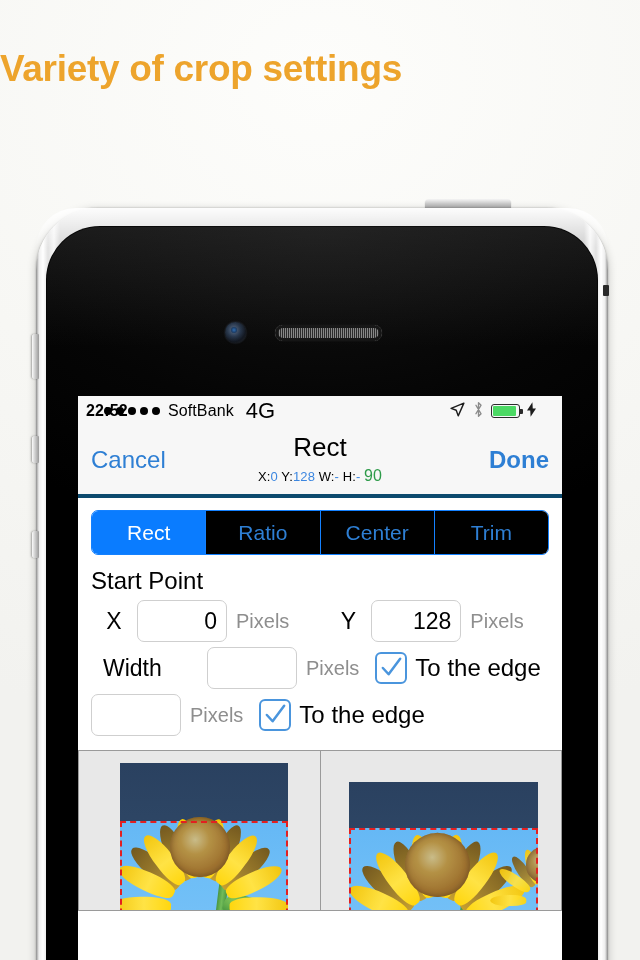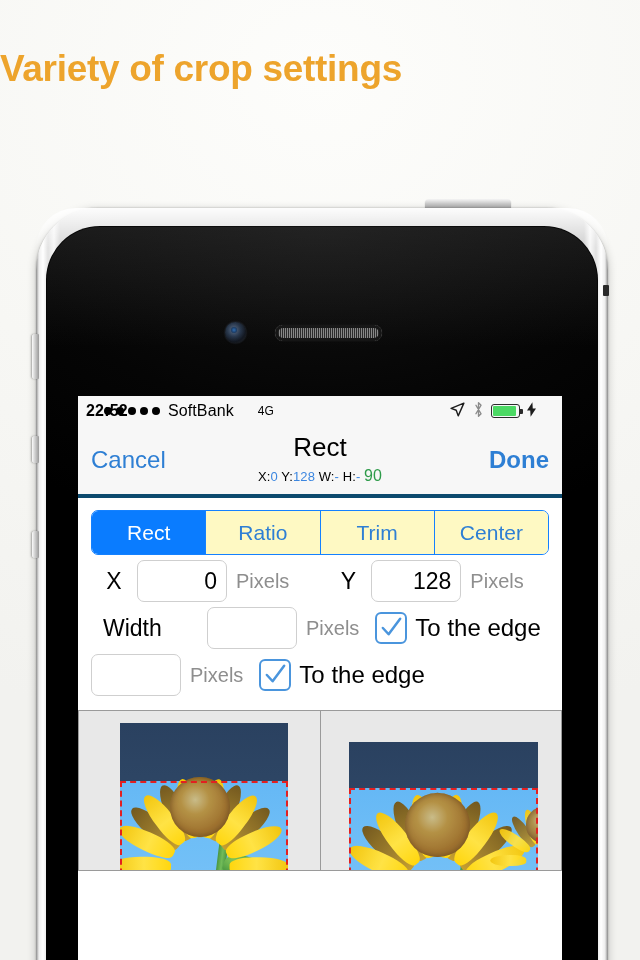--- a/index.html
+++ b/index.html
@@ -169,21 +169,21 @@
     display: flex;
     align-items: center;
     padding: 0 26px;
     font-size: 16px;
     color: #000;
     position: relative;
   }
   .sig-dots { display: flex; gap: 4px; align-items: center; margin-right: 8px; }
   .sig-dots i { width: 8px; height: 8px; border-radius: 50%; background:#000; display:block; }
   .carrier { font-size: 16px; letter-spacing:.1px; }
-  .net { font-size: 12px; margin-left: 24px; text-align: right; }
+  .net { font-size: 22px; margin-left: 12px; text-align: right; }
   .clock {
     position:absolute; left:8px; right:0; 
     font-size: 16px; font-weight: bold; letter-spacing:.2px;
     pointer-events:none;
   }
   .status-right {
     margin-left:auto; display:flex; align-items:center; gap:7px;
   }
   .batt {
     width: 29px; height: 14px;
@@ -237,21 +237,21 @@
     border: 1.6px solid #1481ff;
     border-radius: 7px;
     overflow: hidden;
   }
   .segmented div {
     flex: 1;
     display:flex; align-items:center; justify-content:center;
     font-size: 21px;
     color: #2e7fd4;
     border-left: 1.6px solid #1481ff;
-    background: #fef9c3;
+    background: #000000;
   }
   .segmented div:first-child { border-left: none; }
   .segmented div.sel { background: #0a7cff; color:#fff; }
 
   .sec-title {
     font-size: 24px;
     color: #000;
     margin: 12px 0 2px 0;
   }
 
@@ -414,24 +414,25 @@
         <span>H:</span><span class="v">-</span>
         <span class="g">90</span>
       </div>
     </div>
 
     <div class="content">
 
       <div class="segmented">
         <div class="sel">Rect</div>
         <div>Ratio</div>
+        <div>Center</div>
         <div>Trim</div>
-        <div>Center</div>
-      </div>
-
+      </div>
+
+      <div class="sec-title">Start Point</div>
 
       <div class="row">
         <div class="fld-label">X</div>
         <div class="txtfield">0</div>
         <div class="unit">Pixels</div>
         <div class="gap"></div>
         <div class="fld-label">Y</div>
         <div class="txtfield">128</div>
         <div class="unit">Pixels</div>
       </div>

